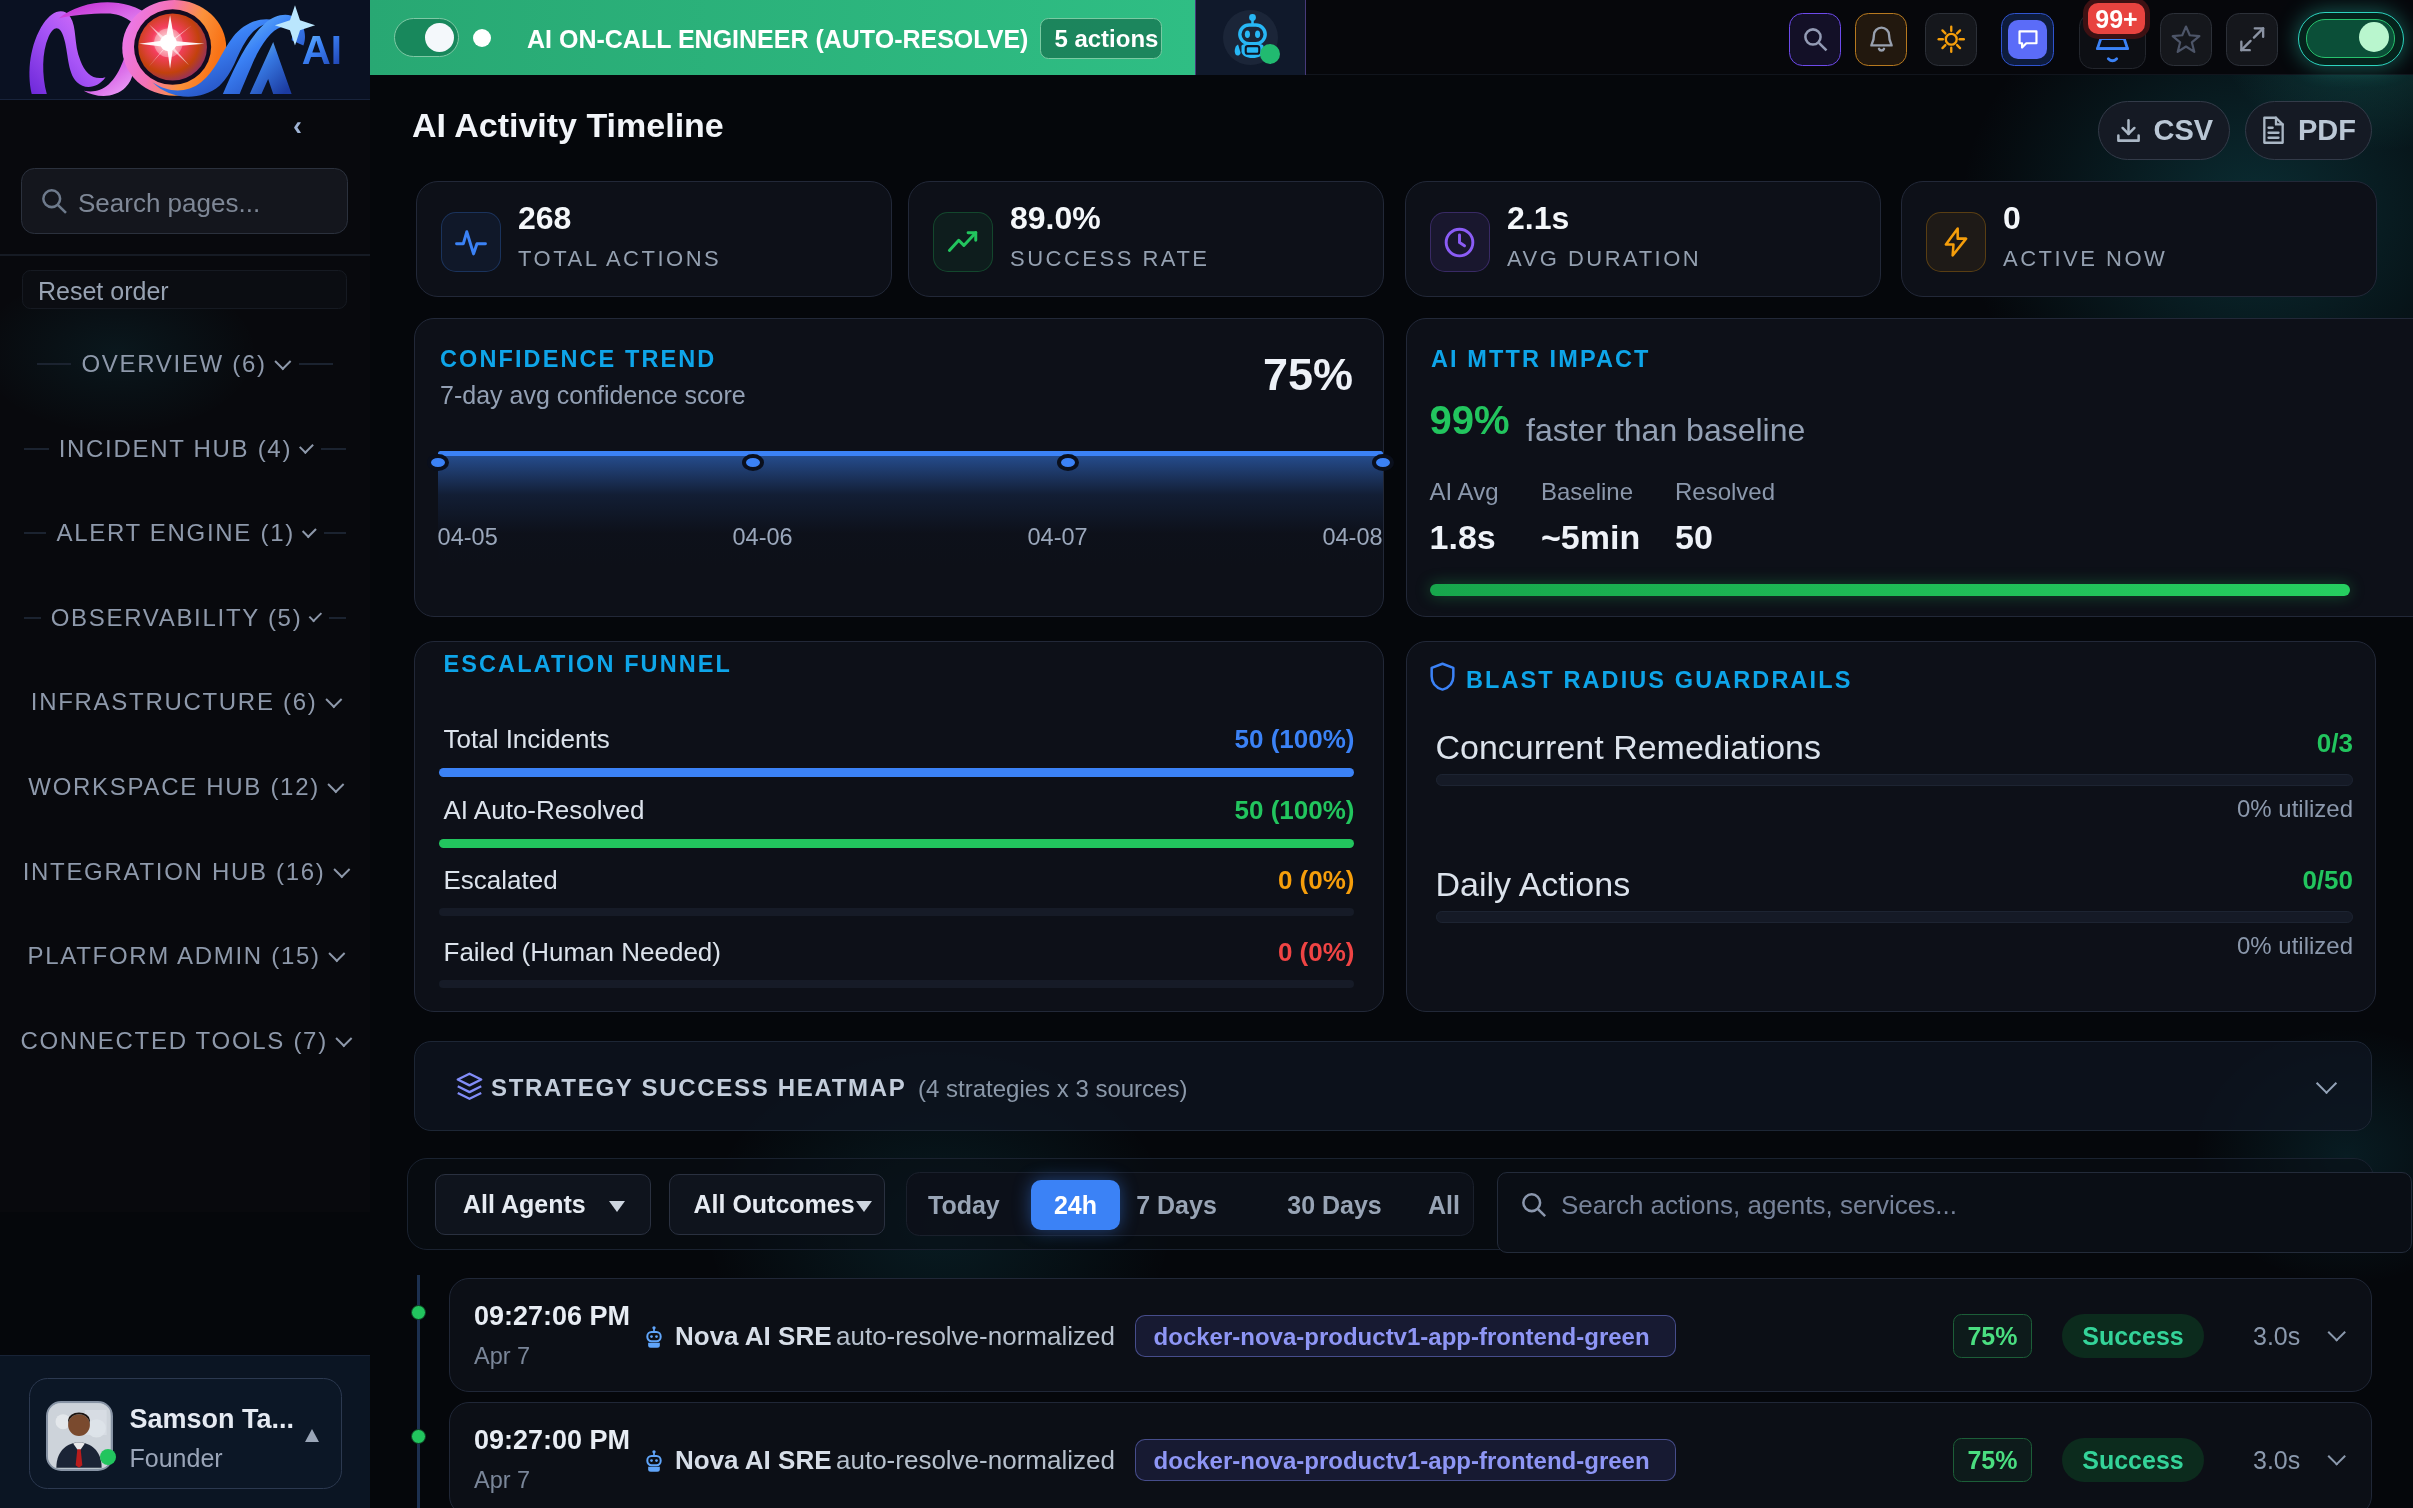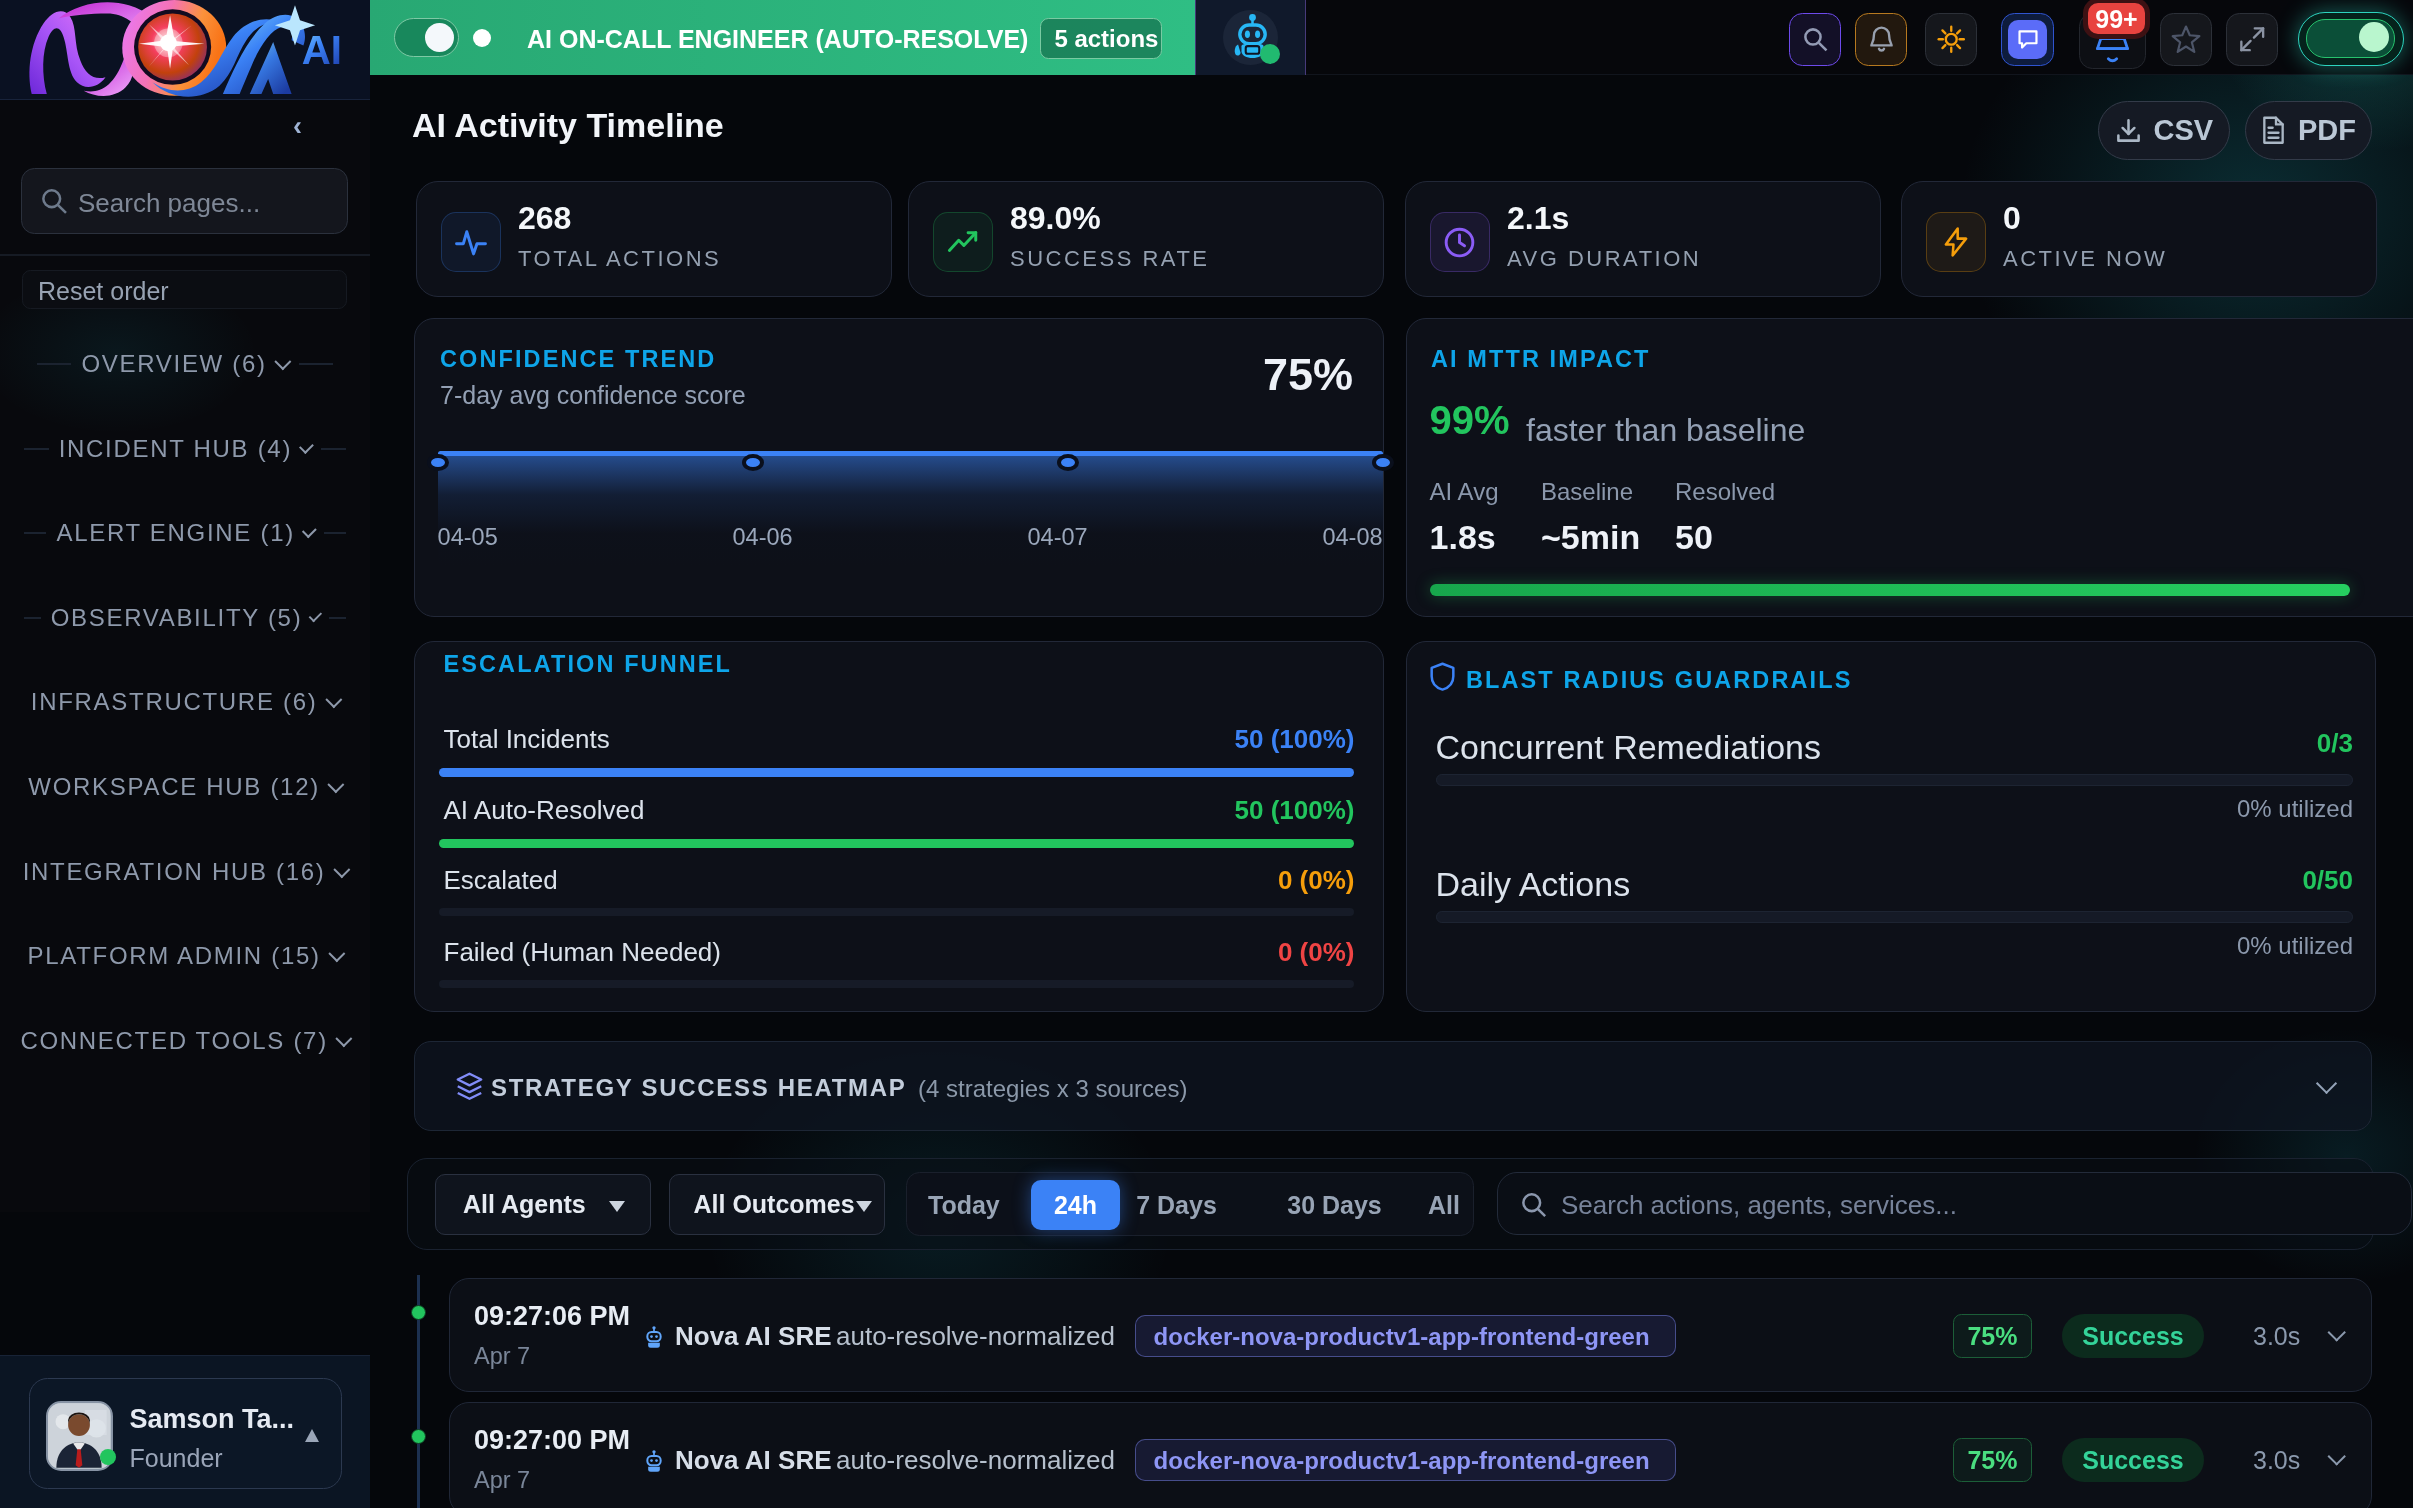--- a/index.html
+++ b/index.html
@@ -109,21 +109,21 @@
   #heat .t2 { position:absolute; left:503px; top:33px; font-size:24px; color:#8b98a9; }
 
   
   #filter { left:407px; top:1158px; width:1967px; height:92px; background:rgba(10,14,22,0.55); border:1.7px solid #1a2230; border-radius:20px; }
   .sel { position:absolute; top:15px; height:61px; border-radius:10px; background:#0f141d; border:1.7px solid #2a3140; }
   .sel span { position:absolute; top:15px; font-size:25px; font-weight:bold; color:#e6ebf2; }
   .caret { position:absolute; top:26px; width:0; height:0; border-left:8.4px solid transparent; border-right:8.4px solid transparent; border-top:11.7px solid #cdd5df; }
   #segwrap { position:absolute; left:498px; top:13.4px; width:568px; height:64px; background:rgba(13,17,26,0.9); border:0.8px solid #1a202c; border-radius:13.4px; }
   .seg { position:absolute; top:6.7px; height:50px; border-radius:10px; font-size:25px; font-weight:bold; color:#98a4b5; display:flex; align-items:center; justify-content:center; }
   #seg24 { background:#3b82f6; color:#fff; box-shadow:0 0 18.4px rgba(59,130,246,0.45); }
-  #fsearch { position:absolute; left:1089px; top:12.6px; width:915px; height:63px; border-radius:20px; background:#0a0e15; border:1.7px solid #232b3a; }
+  #fsearch { position:absolute; left:1089px; top:12.6px; width:915px; height:81px; border-radius:10px; background:#0a0e15; border:1.7px solid #232b3a; }
   #fsearch .ph { position:absolute; left:63px; top:17px; font-size:26px; color:#77839a; }
 
   
   #tline { position:absolute; left:417px; top:1275px; width:2.5px; height:233px; background:#1c3050; }
   .trow { position:absolute; left:449px; width:1923px; height:114px; background:#0c0f16; border:1.7px solid #202737; border-radius:20px; }
   .tdot { position:absolute; left:411px; width:15px; height:15px; border-radius:50%; background:#22c55e; border:0.8px solid #0f3d22; z-index:2; }
   .t-time { position:absolute; left:24px; top:22px; font-size:27px; font-weight:bold; color:#e8edf4; }
   .t-date { position:absolute; left:24px; top:64px; font-size:23.5px; color:#7a8699; }
   .t-agent { position:absolute; left:225px; top:42px; font-size:26px; font-weight:bold; color:#d7dee8; }
   .t-robot { position:absolute; left:194px; top:47px; }

